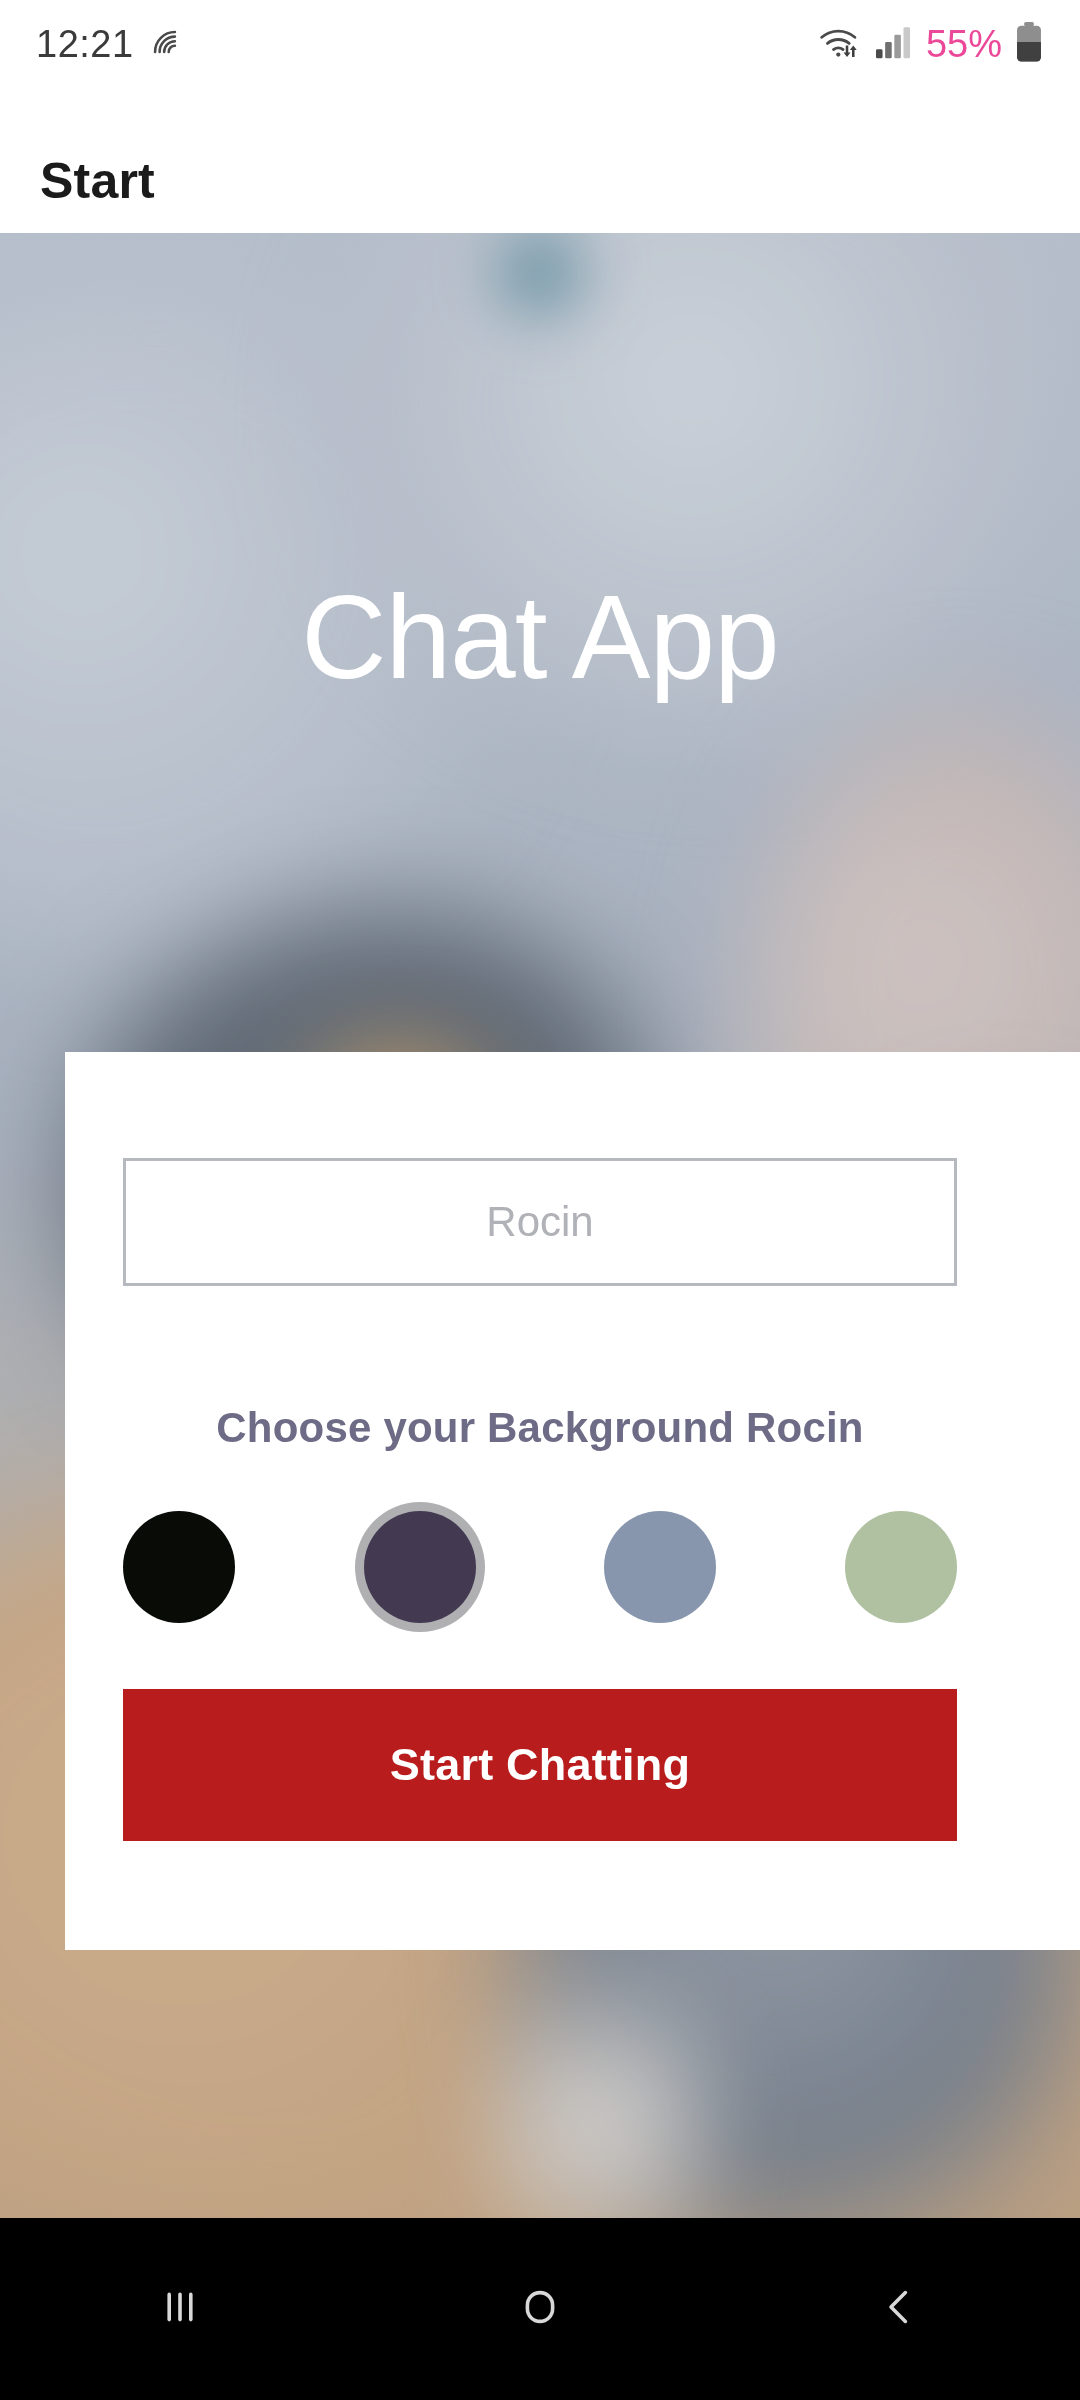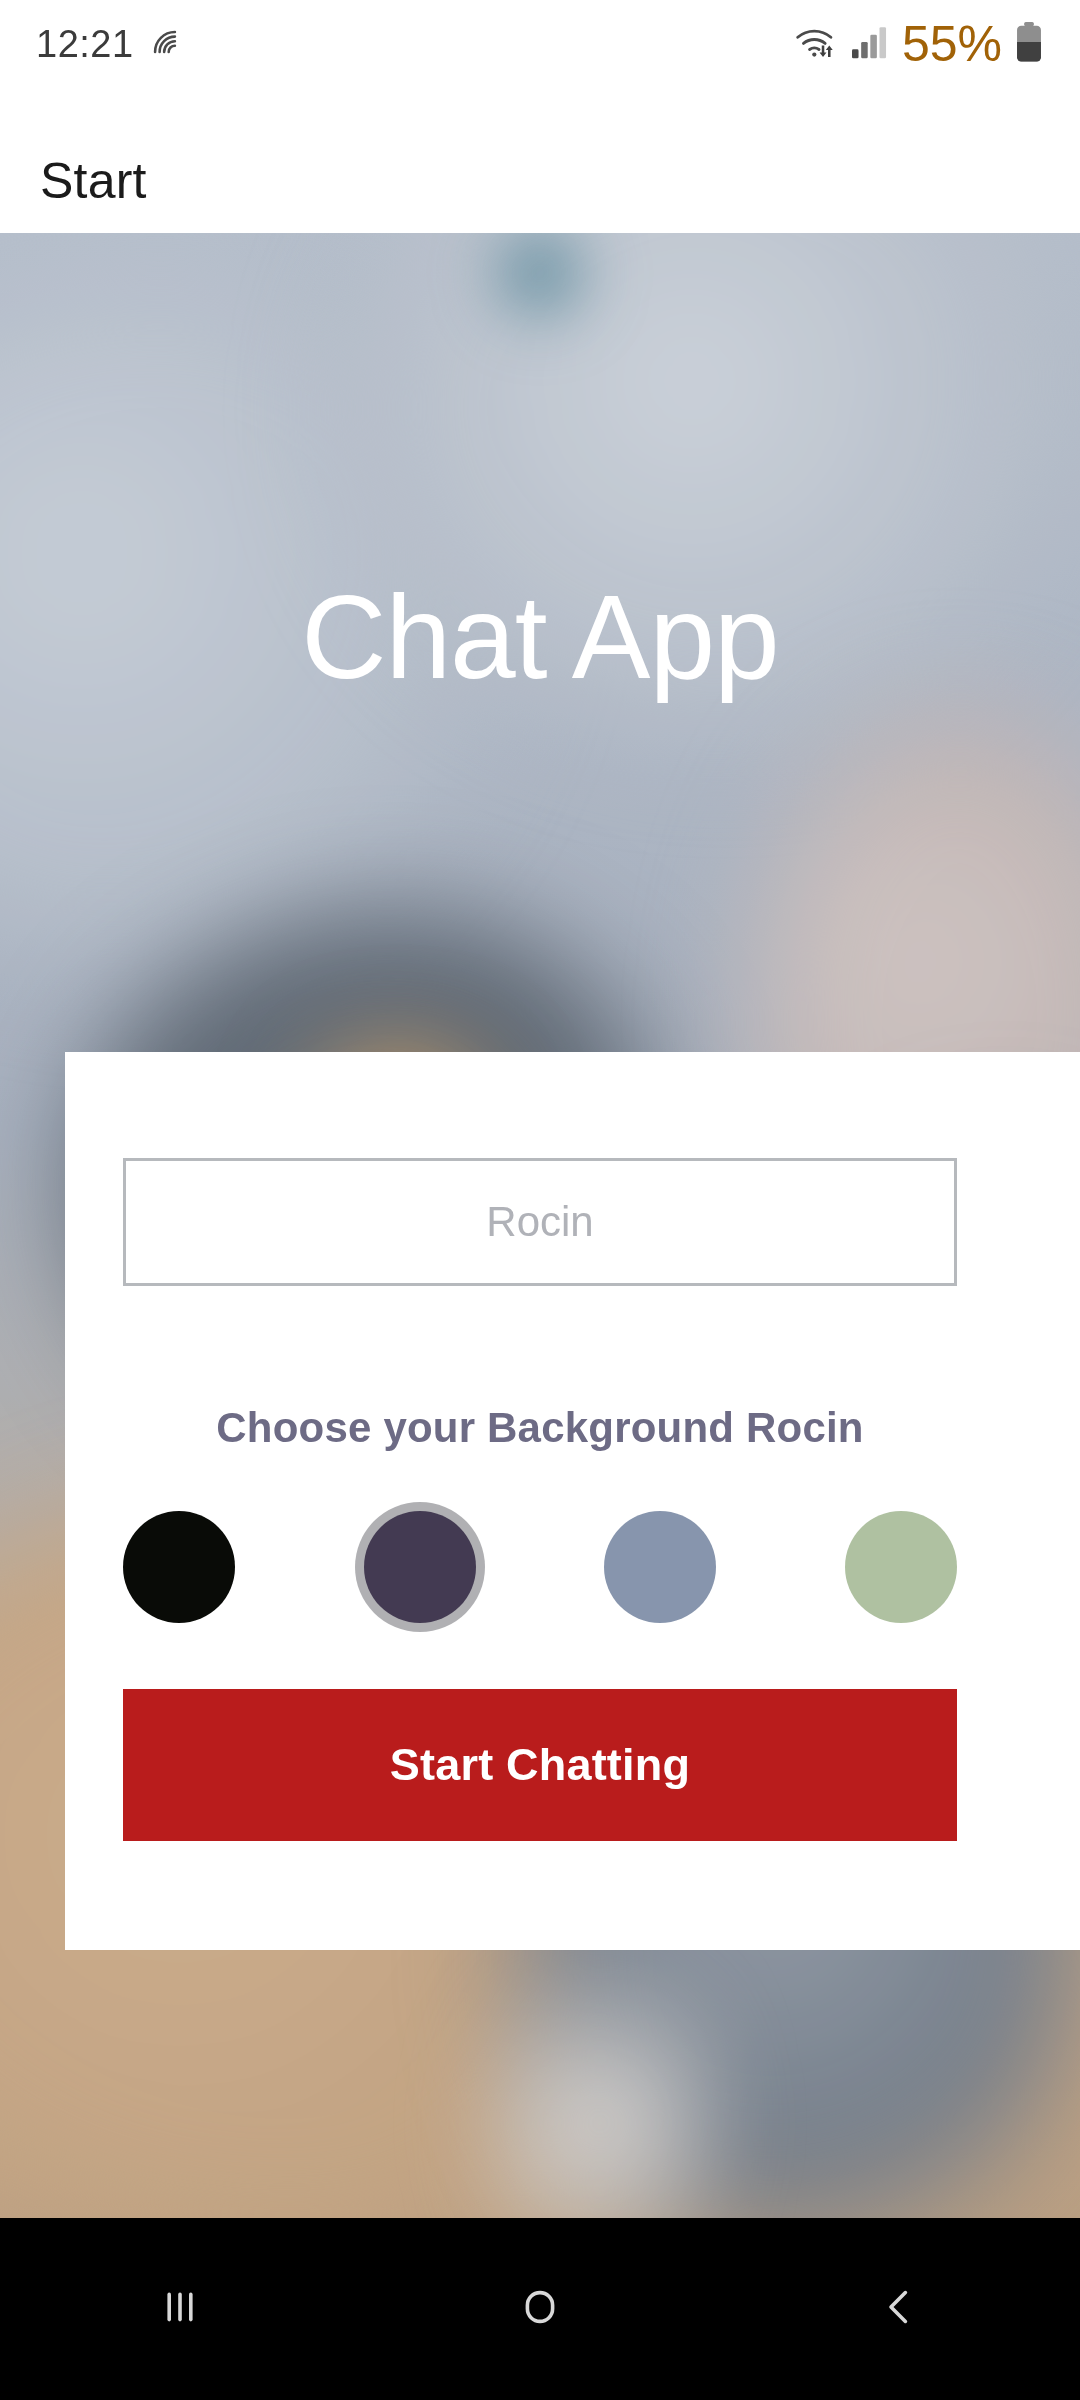--- a/index.html
+++ b/index.html
@@ -13,29 +13,29 @@
 
   
   .statusbar{
     position:absolute; top:0; left:0; width:1080px; height:88px;
     background:#ffffff; display:flex; align-items:center;
     justify-content:space-between; padding:0 36px;
   }
   .sb-left{ display:flex; align-items:center; gap:14px; }
   .sb-time{ font-size:38px; color:#3b3b3b; letter-spacing:0.5px; font-weight:400; }
   .sb-right{ display:flex; align-items:center; gap:12px; }
-  .sb-batt-text{ font-size:50px; color:#a16207; font-weight:400; }
+  .sb-batt-text{ font-size:38px; color:#ec4899; font-weight:400; }
   .icn{ display:block; }
 
   
   .appbar{
     position:absolute; top:88px; left:0; width:1080px; height:145px;
     background:#ffffff; display:flex; align-items:center; padding:0 40px;
   }
-  .appbar-title{ font-size:50px; font-weight:400; color:#1b1b1b; letter-spacing:0.2px;margin-top:40px; }
+  .appbar-title{ font-size:50px; font-weight:700; color:#1b1b1b; letter-spacing:0.2px;margin-top:40px; }
 
   
   .bgwrap{
     position:absolute; top:233px; left:0; width:1080px; height:1985px;
     overflow:hidden; background:#aab2c0;
   }
   .bg-layer{ position:absolute; inset:-80px; }
   .bg-base{
     background:
       linear-gradient(176deg,

